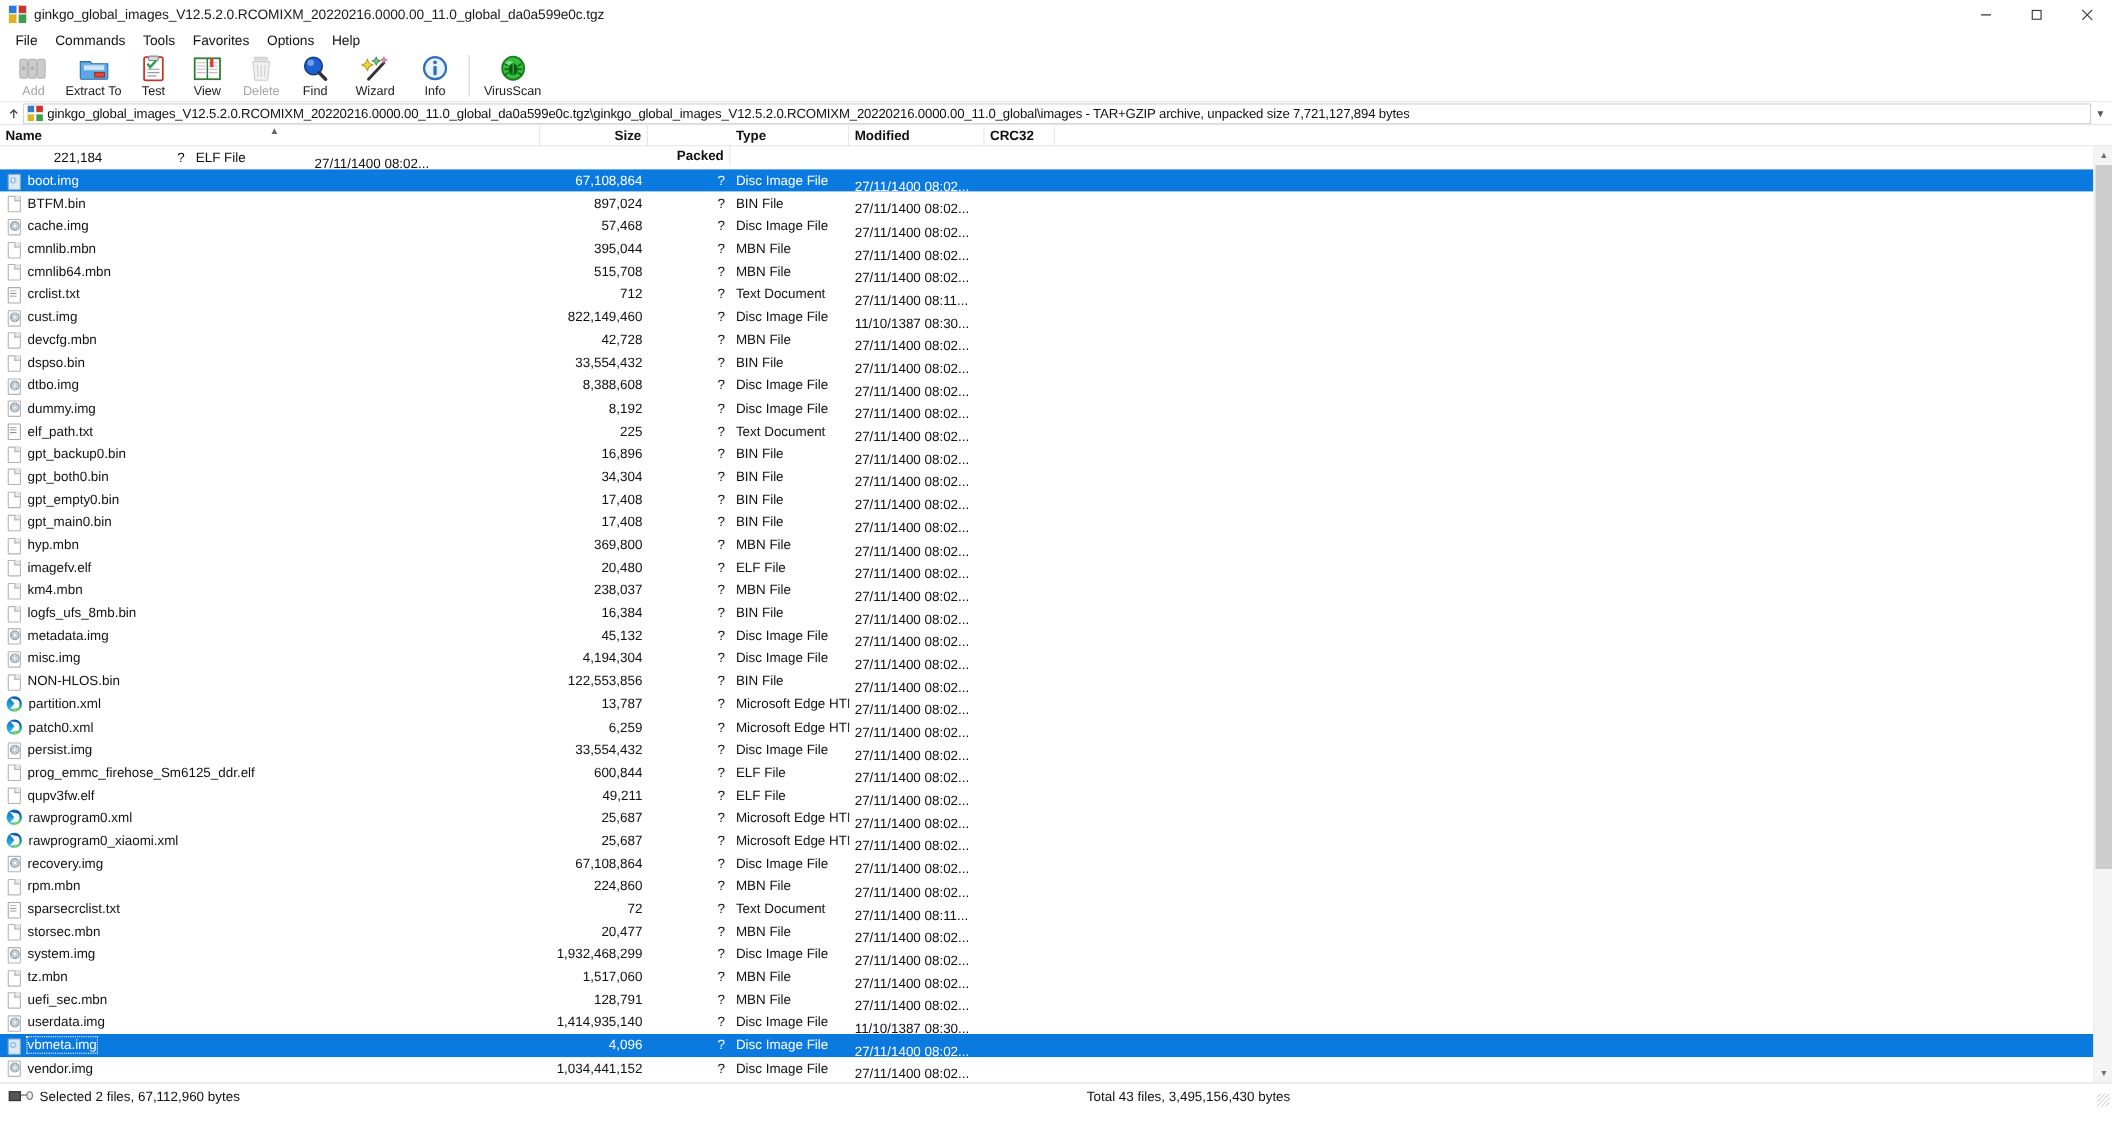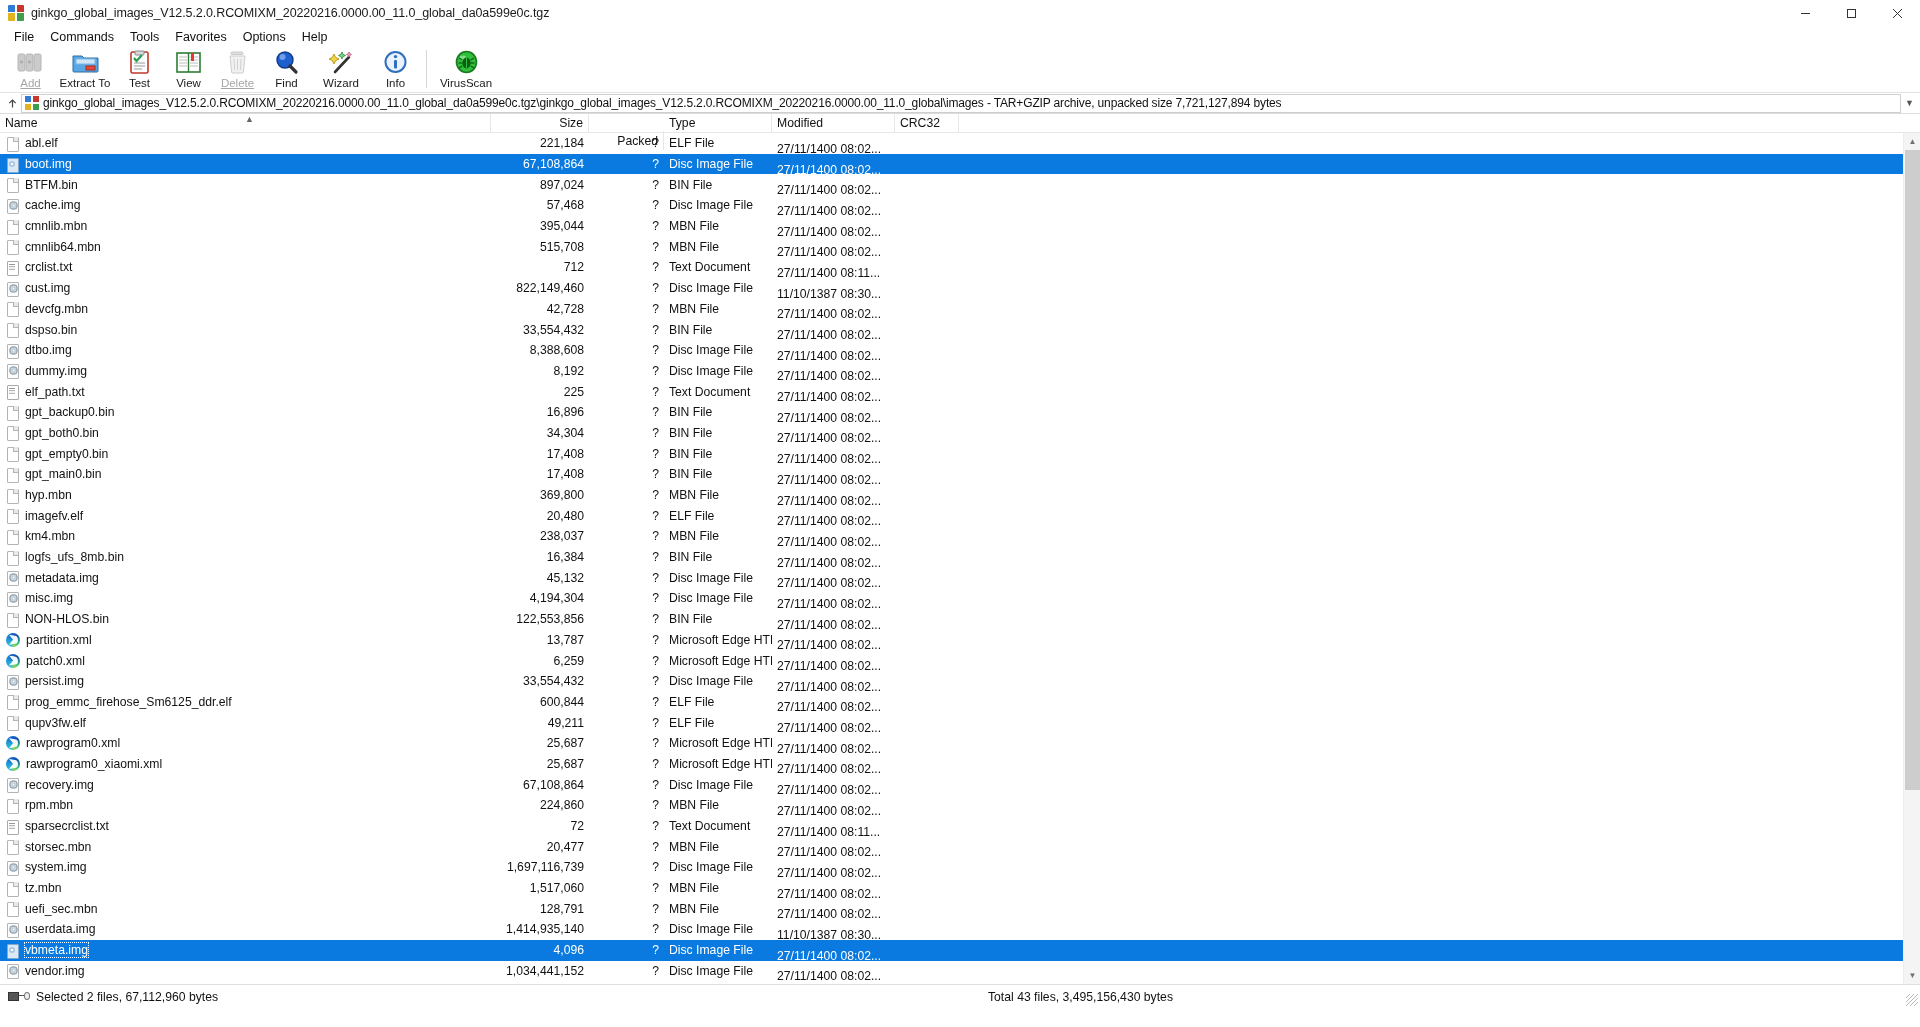--- a/index.html
+++ b/index.html
@@ -96,21 +96,21 @@
   .tb-btn .tb-ico {
     width: 31px; height: 27px;
     display:flex; align-items:center; justify-content:center;
   }
   .tb-btn .tb-lbl {
     font-size: 11.5px;
     color: #1a1a1a;
     margin-top: 1px;
     white-space: nowrap;
   }
-  .tb-btn.disabled .tb-lbl { color: #a6a6a6; text-decoration: underline; }
+  .tb-btn.disabled .tb-lbl { color: #a6a6a6; }
   .tb-btn.disabled .tb-ico { opacity: .45; filter: grayscale(1); }
   .tb-btn.wide { width: 60px; }
   .tb-btn.wider { width: 66px; }
   #tb-sep {
     width: 1px; height: 38px;
     background: #d6d6d6;
     margin: 2px 6px 0 6px;
     align-self: flex-start;
   }
 
@@ -178,20 +178,21 @@
   }
   #list-header {
     height: 19px;
     display: flex;
     align-items: center;
     font-size: 12.2px;
     color: #111;
     border-bottom: 1px solid #e6e6e6;
     background: #ffffff;
     position: relative;
+    font-weight: bold;
   }
   .hcell {
     height: 19px;
     display: flex;
     align-items: center;
     position: relative;
     border-right: 1px solid #e6e6e6;
     padding: 0 5px;
     white-space: nowrap;
   }
@@ -597,24 +598,20 @@
     </div>
     <div class="hcell h-size num">Size</div>
     <div class="hcell h-packed num">Packed</div>
     <div class="hcell h-type">Type</div>
     <div class="hcell h-mod">Modified</div>
     <div class="hcell h-crc">CRC32</div>
   </div>
 
   <div id="rows">
       <div class="row">
-        <div class="cell c-name">
-          <span class="fi doc"></span>
-          <span class="c-name-text">abl.elf</span>
-        </div>
         <div class="cell c-size num">221,184</div>
         <div class="cell c-packed num">?</div>
         <div class="cell c-type">ELF File</div>
         <div class="cell c-mod">27/11/1400 08:02...</div>
         <div class="cell c-crc"></div>
       </div>
       <div class="row selected">
         <div class="cell c-name">
           <span class="fi bluedoc"></span>
           <span class="c-name-text">boot.img</span>
@@ -986,21 +983,21 @@
         <div class="cell c-packed num">?</div>
         <div class="cell c-type">MBN File</div>
         <div class="cell c-mod">27/11/1400 08:02...</div>
         <div class="cell c-crc"></div>
       </div>
       <div class="row">
         <div class="cell c-name">
           <span class="fi disc"></span>
           <span class="c-name-text">system.img</span>
         </div>
-        <div class="cell c-size num">1,697,116,739</div>
+        <div class="cell c-size num">1,932,468,299</div>
         <div class="cell c-packed num">?</div>
         <div class="cell c-type">Disc Image File</div>
         <div class="cell c-mod">27/11/1400 08:02...</div>
         <div class="cell c-crc"></div>
       </div>
       <div class="row">
         <div class="cell c-name">
           <span class="fi doc"></span>
           <span class="c-name-text">tz.mbn</span>
         </div>

